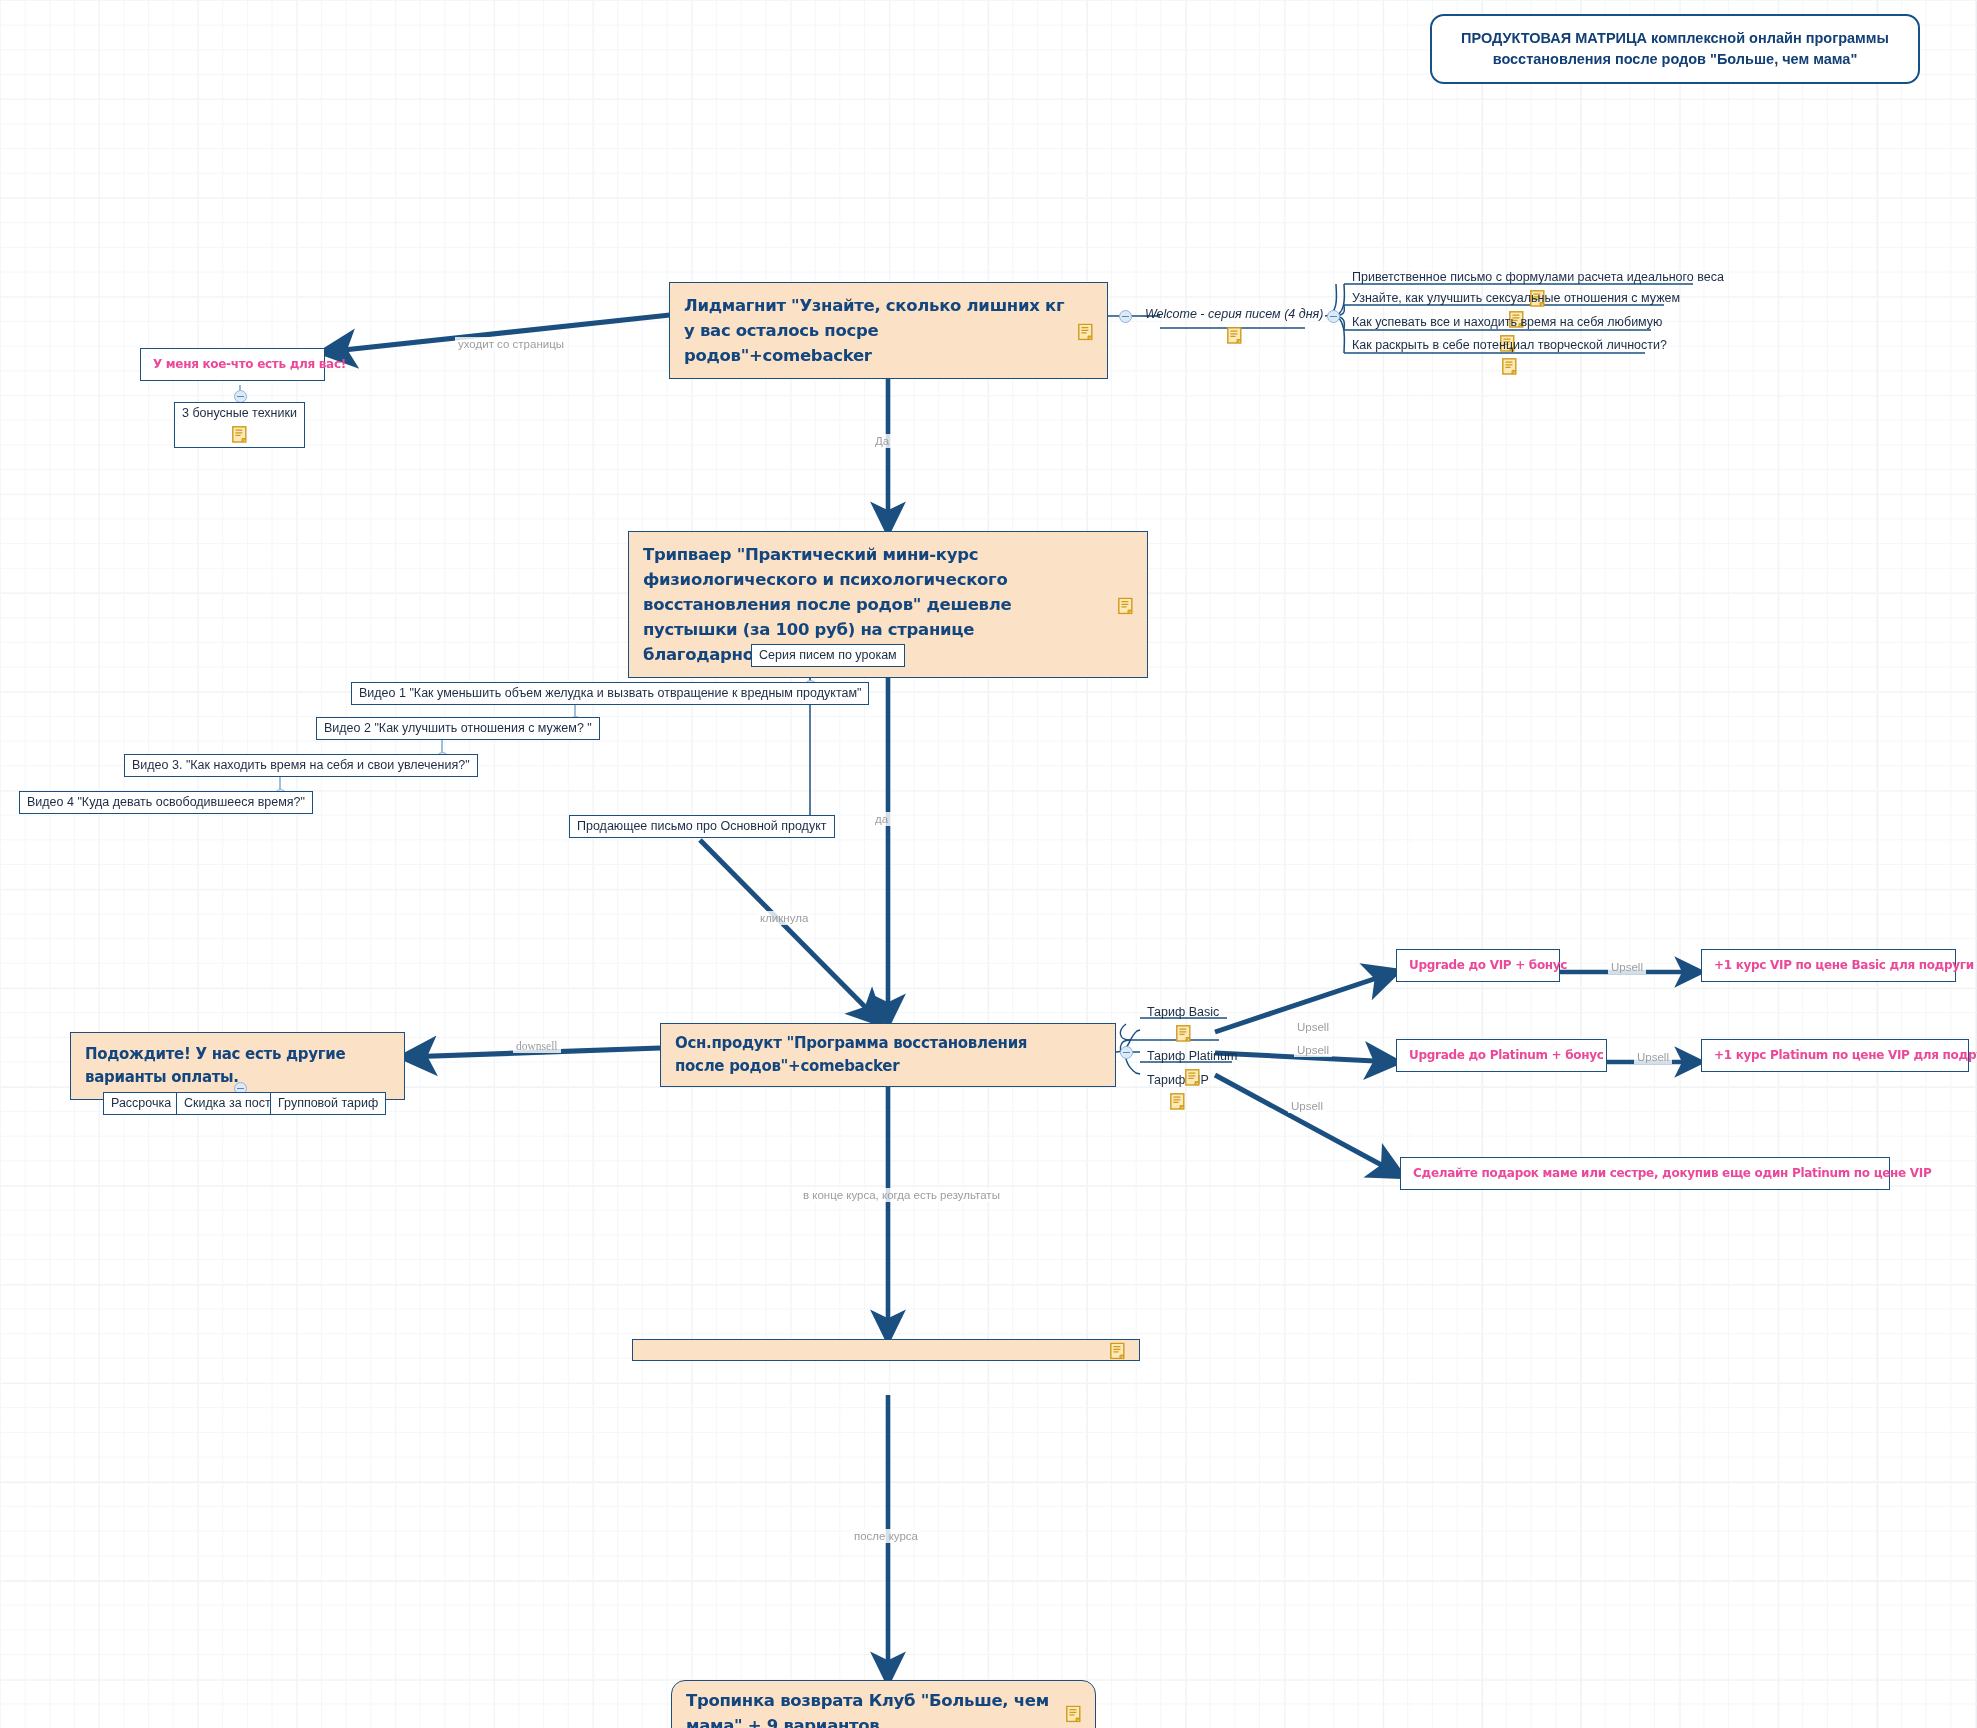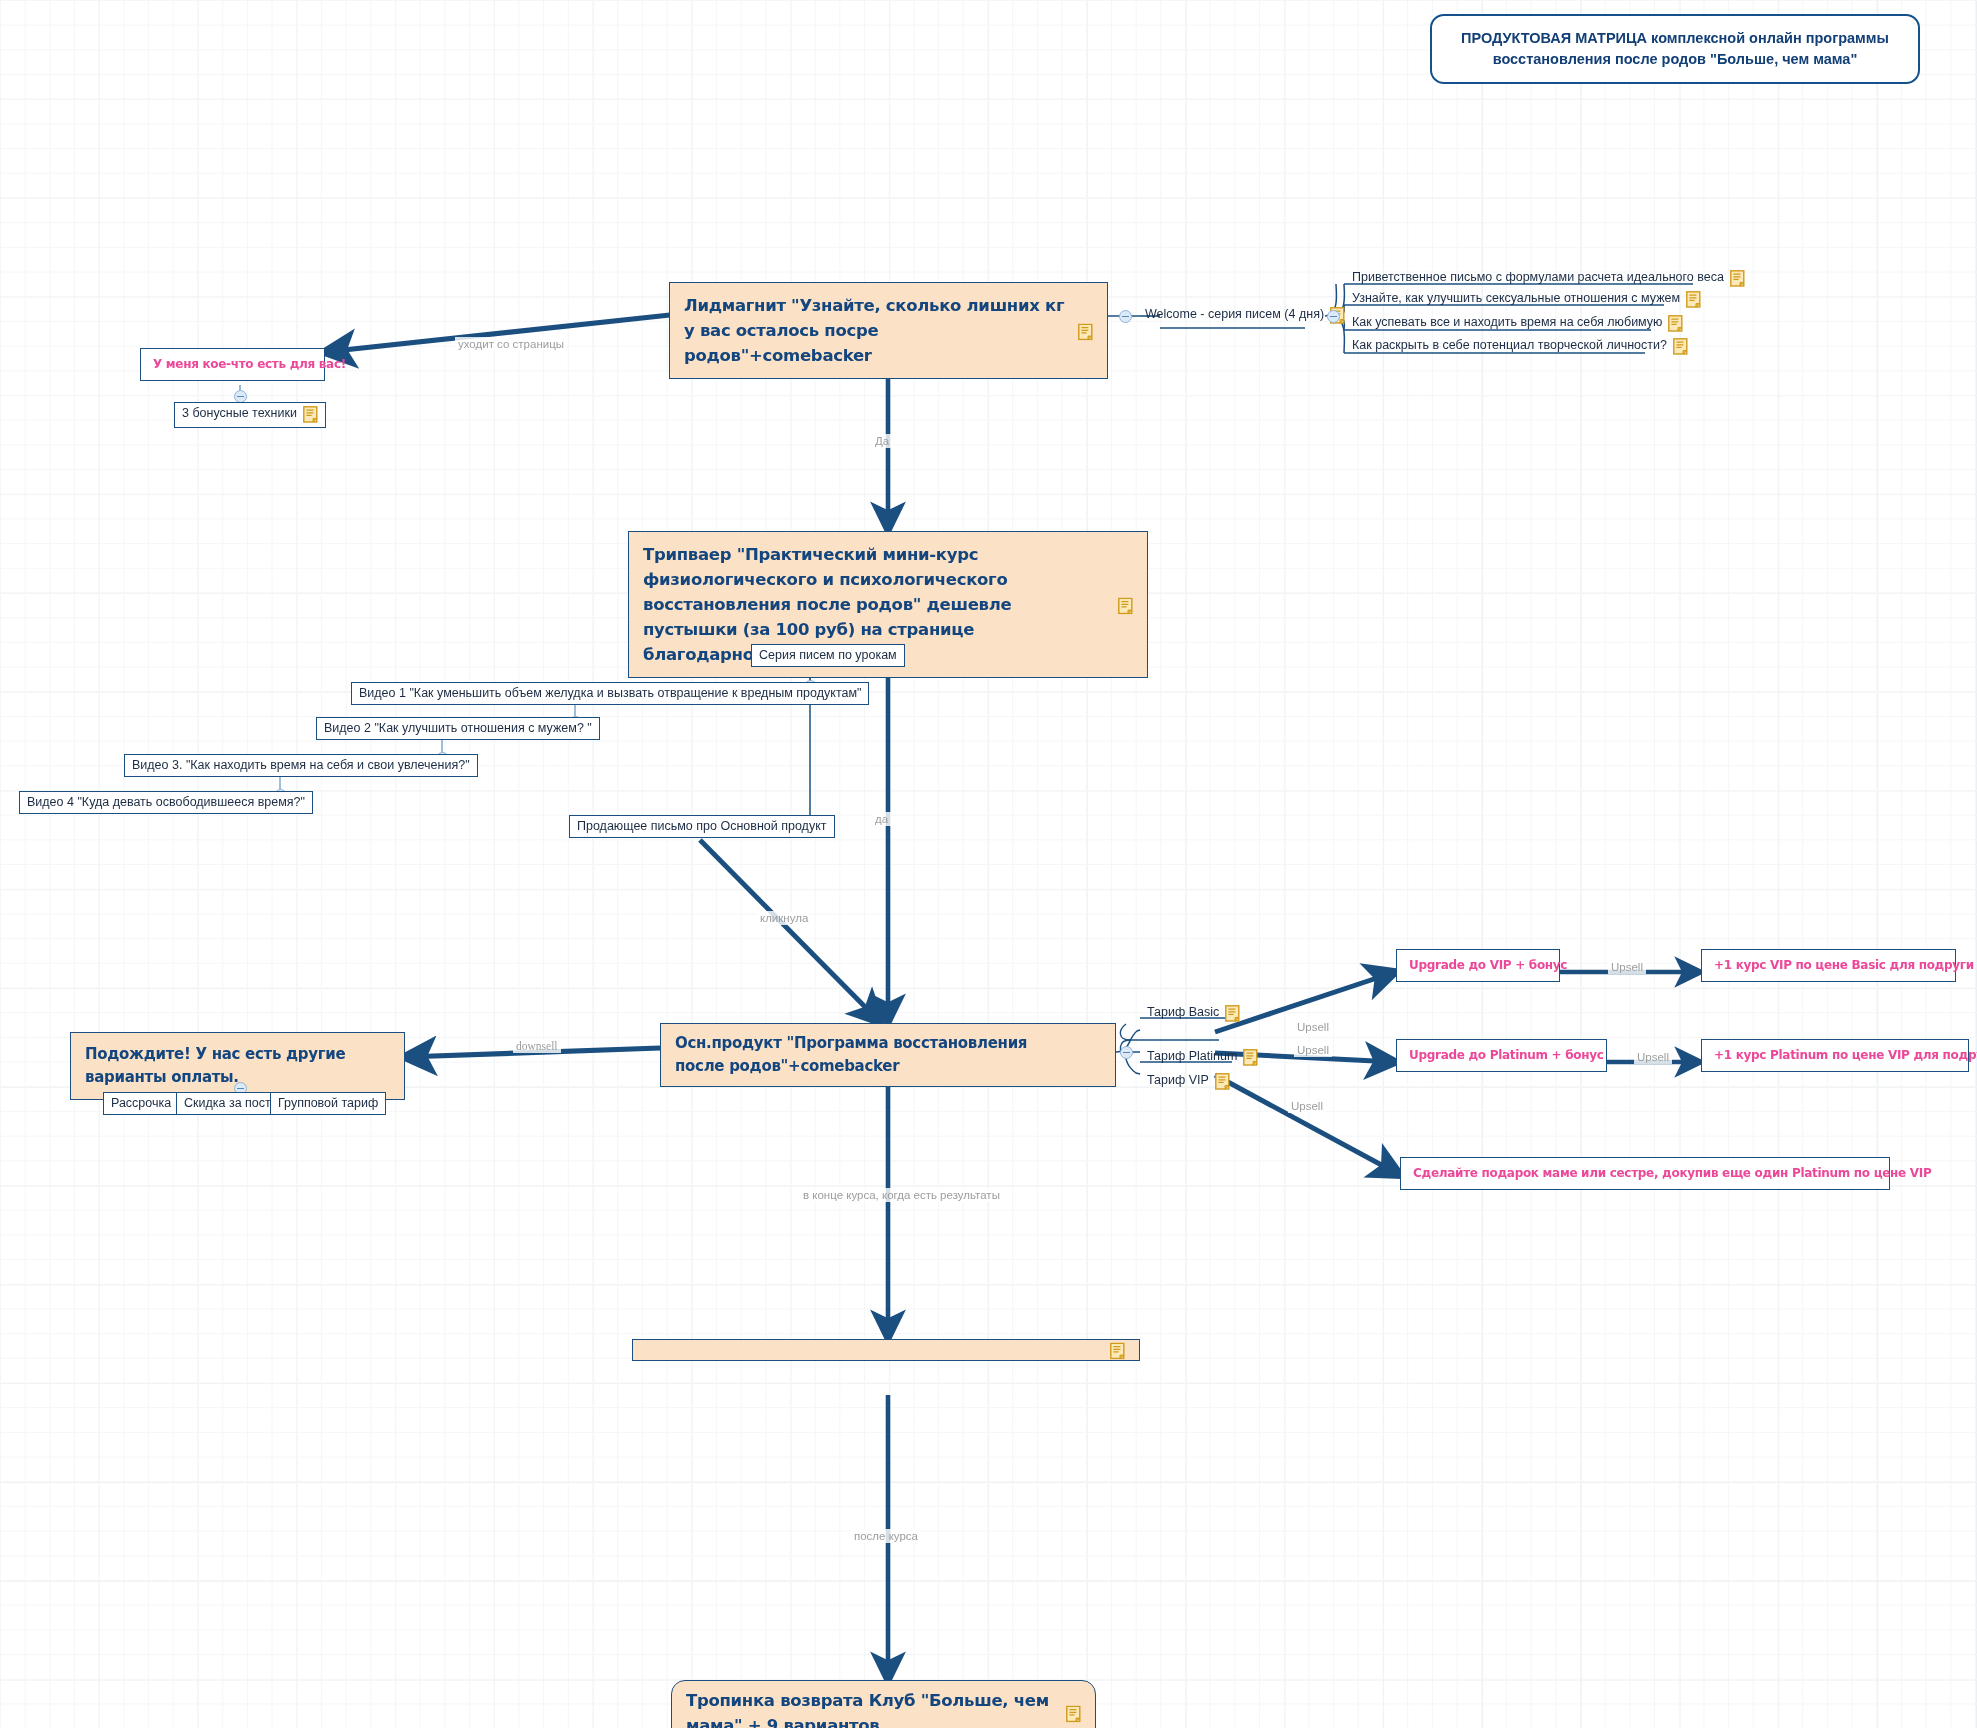--- a/index.html
+++ b/index.html
@@ -54,21 +54,23 @@
 
   
   .leaf{
     position:absolute;
     color:#1c2c44;
     font-size:12.5px;
     font-family:"Liberation Sans", sans-serif;
     white-space:nowrap;
     padding:2px 4px 3px 4px;
     display:flex;
+    align-items:center;
     gap:6px;
+    flex-direction:column;
   }
   .leaf.boxed{
     border:1.3px solid #1b4f80;
     background:#fff;
     padding:3px 7px 4px 7px;
     font-size:12.5px;
   }
 
   .title-box{
     position:absolute;
@@ -280,21 +282,21 @@
     <span>Тропинка возврата Клуб "Больше, чем мама" + 9 вариантов</span>
     <span class="note-icon" style="position:absolute;right:14px;top:50%;transform:translateY(-50%);">
       <svg viewBox="0 0 15 17" width="15" height="17">
           <rect x="0.8" y="0.8" width="13" height="15.2" fill="#fbe9b8" stroke="#d19a1a" stroke-width="1.4"></rect>
           <path d="M3.4,4.2h7M3.4,6.8h7M3.4,9.4h5.2" stroke="#d19a1a" stroke-width="1.2" fill="none"></path>
           <path d="M10,12.6l3.8,0 l-3.8,3.4z" fill="#e8b93a" stroke="#d19a1a" stroke-width="1"></path>
         </svg>
     </span>
   </div>
 
-  <div class="leaf" style="left:1141px;top:305px;">
+  <div class="leaf" style="left:1141px;top:305px;font-style:italic;">
     <span>Welcome - серия писем (4 дня)</span>
     <span class="note-icon">
       <svg viewBox="0 0 15 17" width="15" height="17">
           <rect x="0.8" y="0.8" width="13" height="15.2" fill="#fbe9b8" stroke="#d19a1a" stroke-width="1.4"></rect>
           <path d="M3.4,4.2h7M3.4,6.8h7M3.4,9.4h5.2" stroke="#d19a1a" stroke-width="1.2" fill="none"></path>
           <path d="M10,12.6l3.8,0 l-3.8,3.4z" fill="#e8b93a" stroke="#d19a1a" stroke-width="1"></path>
         </svg>
     </span>
   </div>
   <div class="toggle" style="left:1119px;top:310px;"></div>

